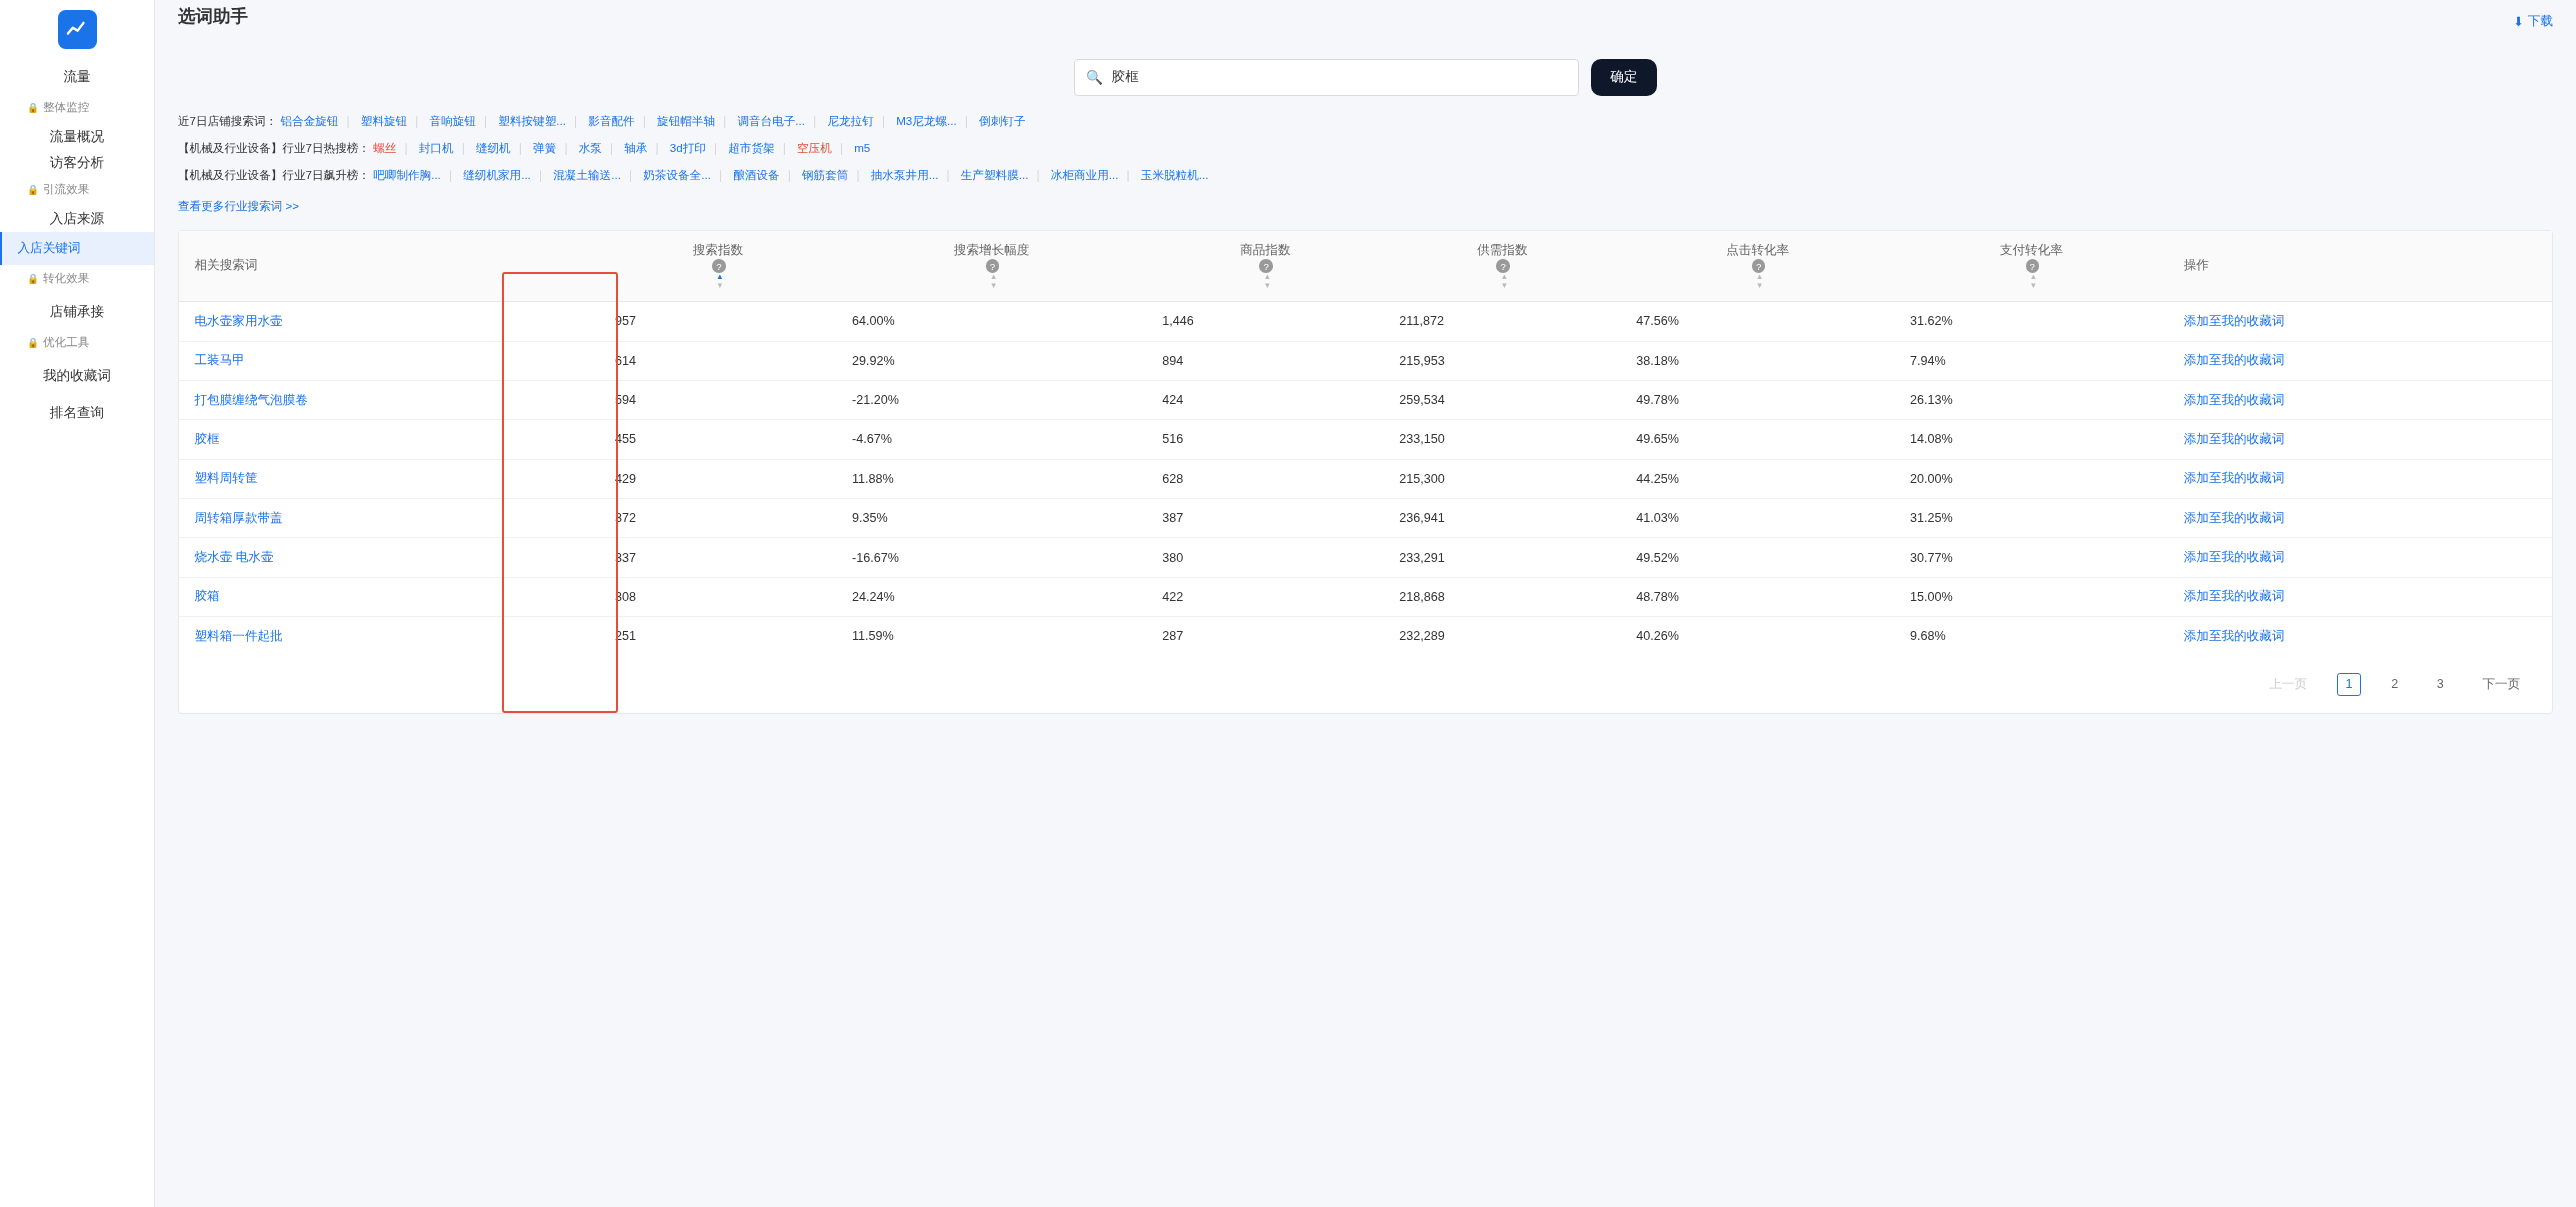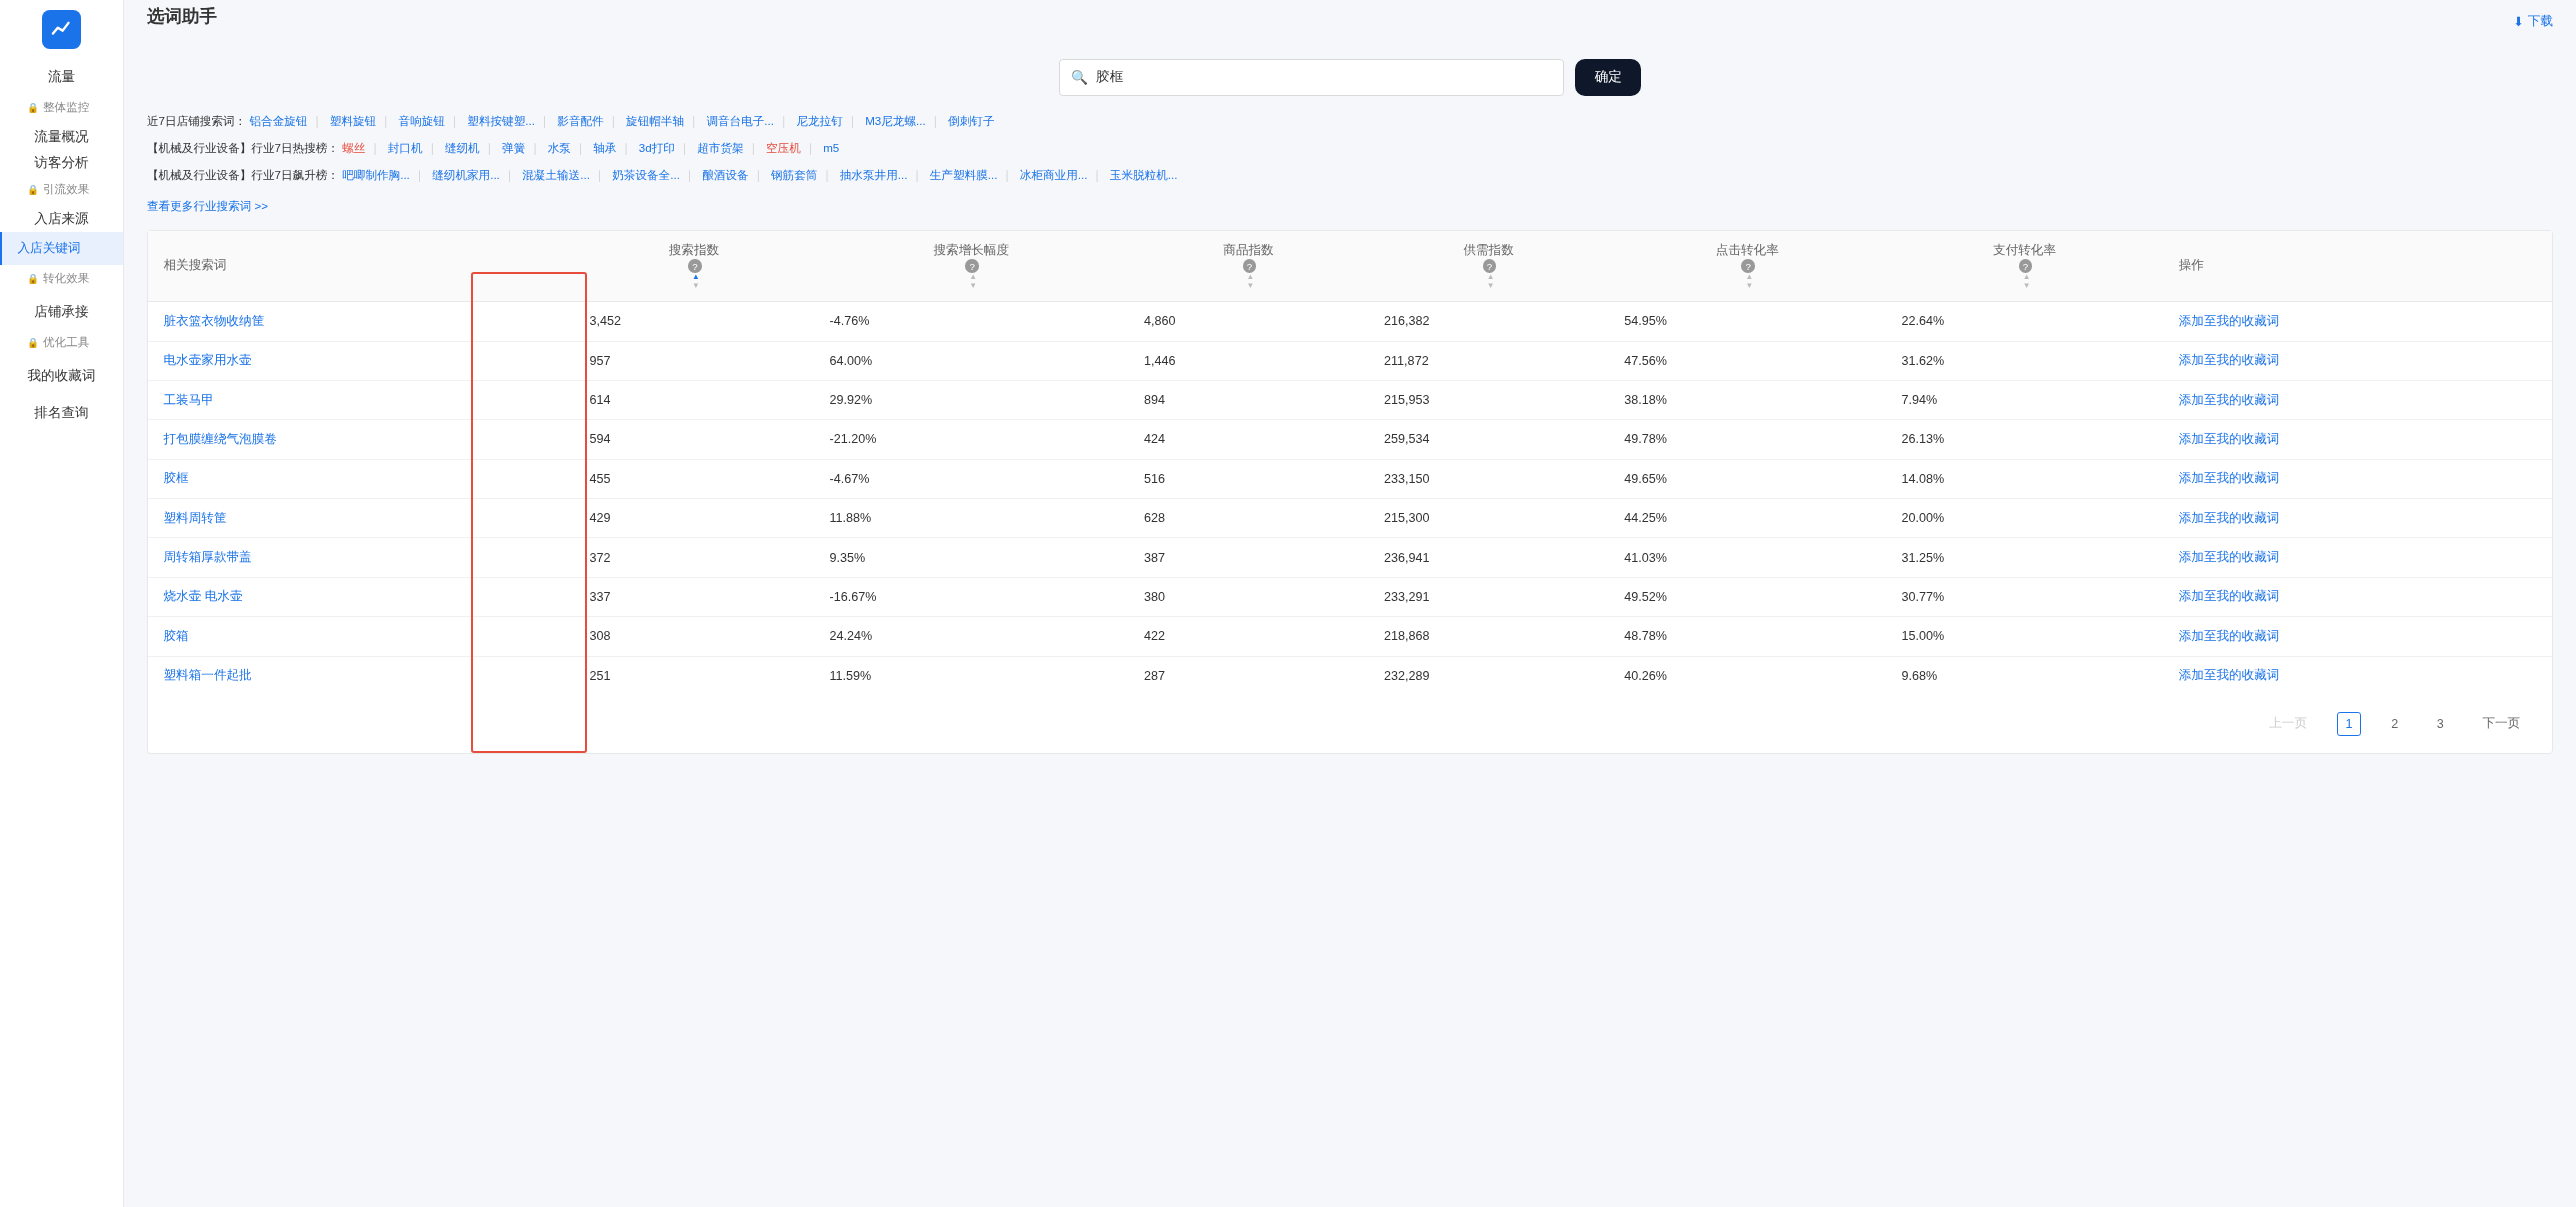--- a/index.html
+++ b/index.html
@@ -1,21 +1,21 @@
 <!DOCTYPE html>
 <html><head>
   <meta charset="utf-8">
   <style>
     * { box-sizing: border-box; margin: 0; padding: 0; }
     body { font-family: -apple-system, BlinkMacSystemFont, 'PingFang SC', 'Microsoft YaHei', sans-serif; background: #f5f7fa; font-size: 12.6px; color: #333; }
     
     .layout { display: flex; height: 100vh; }
     
     
-    .sidebar { width: 124px; background: #fff; border-right: 1px solid #e8e8e8; display: flex; flex-direction: column; align-items: center; padding-top: 9.7px; flex-shrink: 0; }
+    .sidebar { width: 155px; background: #fff; border-right: 1px solid #e8e8e8; display: flex; flex-direction: column; align-items: center; padding-top: 9.7px; flex-shrink: 0; }
     .sidebar-logo { width: 39px; height: 39px; background: #1a73e8; border-radius: 7.8px; display: flex; align-items: center; justify-content: center; margin-bottom: 7.8px; }
     .sidebar-logo svg { color: white; }
     .sidebar-section-title { font-size: 13.6px; font-weight: 500; color: #333; padding: 11.6px 0 7.8px; cursor: pointer; width: 100%; text-align: center; }
     .sidebar-item { width: 100%; padding: 7.8px 15.5px; font-size: 12.6px; color: #666; cursor: pointer; display: flex; align-items: center; gap: 5.8px; }
     .sidebar-item.active { background: #e8f0fe; color: #1a73e8; font-weight: 500; border-left: 2.9px solid #1a73e8; }
     .sidebar-item-sub { width: 100%; padding: 5.8px 15.5px 5.8px 27px; font-size: 11.6px; color: #888; cursor: pointer; display: flex; align-items: center; gap: 3.9px; }
     .lock-icon { font-size: 9.7px; color: #bbb; }
     
     
     .main { flex: 1; overflow-y: auto; background: #f5f7fa; }
@@ -247,30 +247,20 @@
                     <span class="sort-icon">▼</span>
                   </span>
                 </div>
               </th>
               <th>
                 <span>操作</span>
               </th>
             </tr>
           </thead>
           <tbody id="table-body">
-          <tr>
-    <td><span class="cell-link">脏衣篮衣物收纳筐</span></td>
-    <td>3,452</td>
-    <td>-4.76%</td>
-    <td>4,860</td>
-    <td>216,382</td>
-    <td>54.95%</td>
-    <td>22.64%</td>
-    <td><span class="cell-action">添加至我的收藏词</span></td>
-  </tr>
               <tr>
     <td><span class="cell-link">电水壶家用水壶</span></td>
     <td>957</td>
     <td>64.00%</td>
     <td>1,446</td>
     <td>211,872</td>
     <td>47.56%</td>
     <td>31.62%</td>
     <td><span class="cell-action">添加至我的收藏词</span></td>
   </tr>

